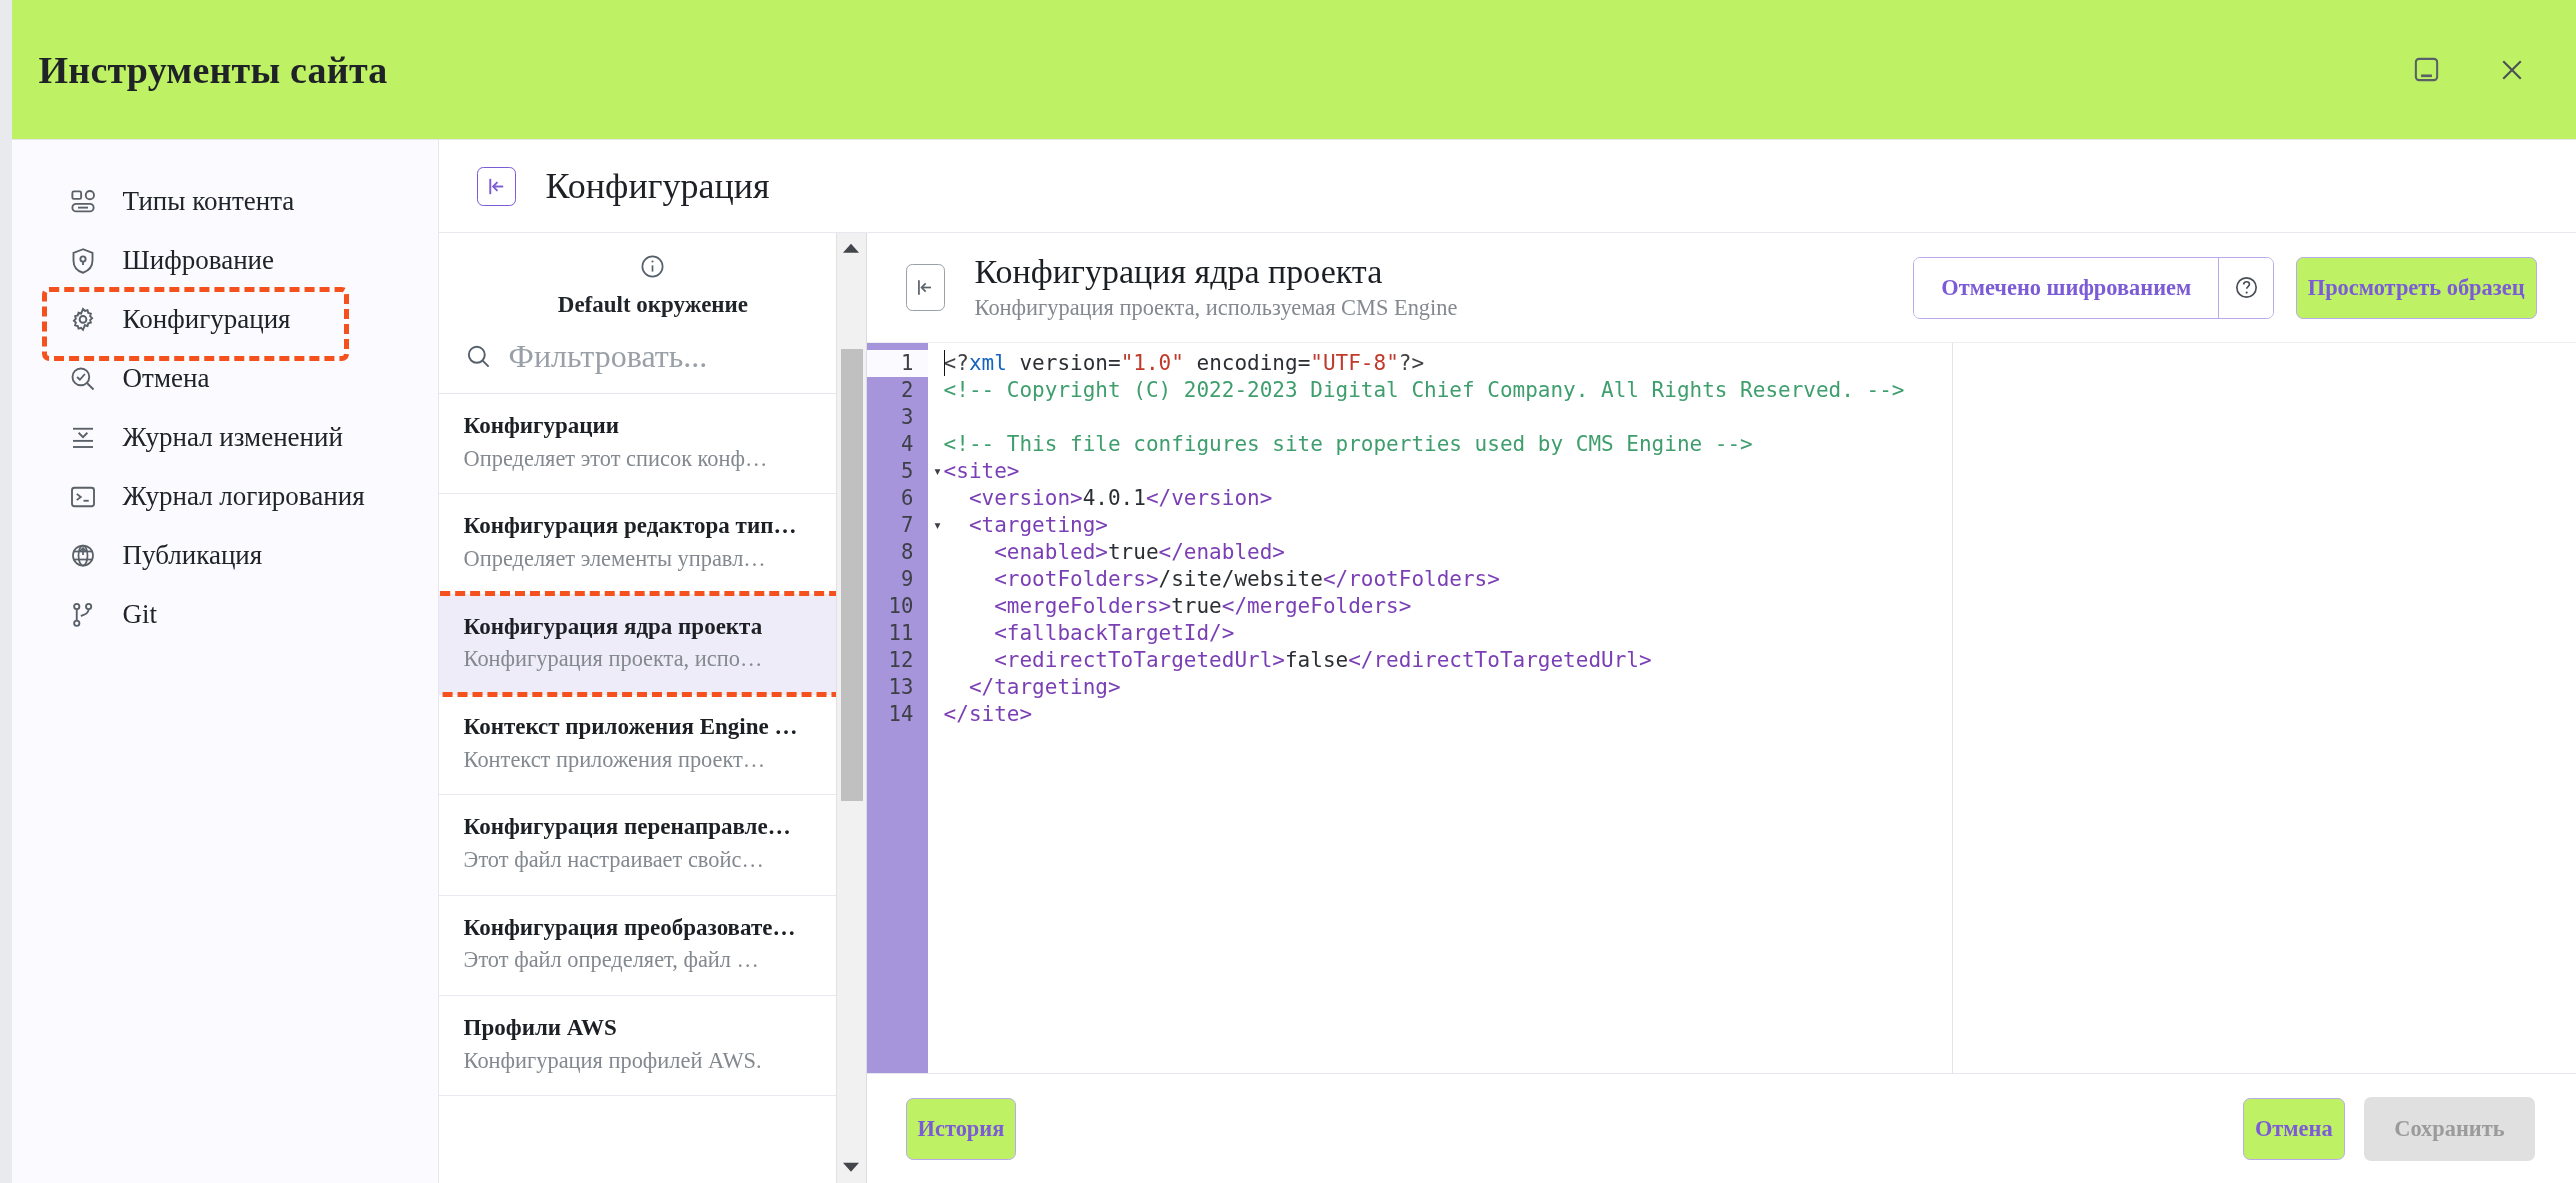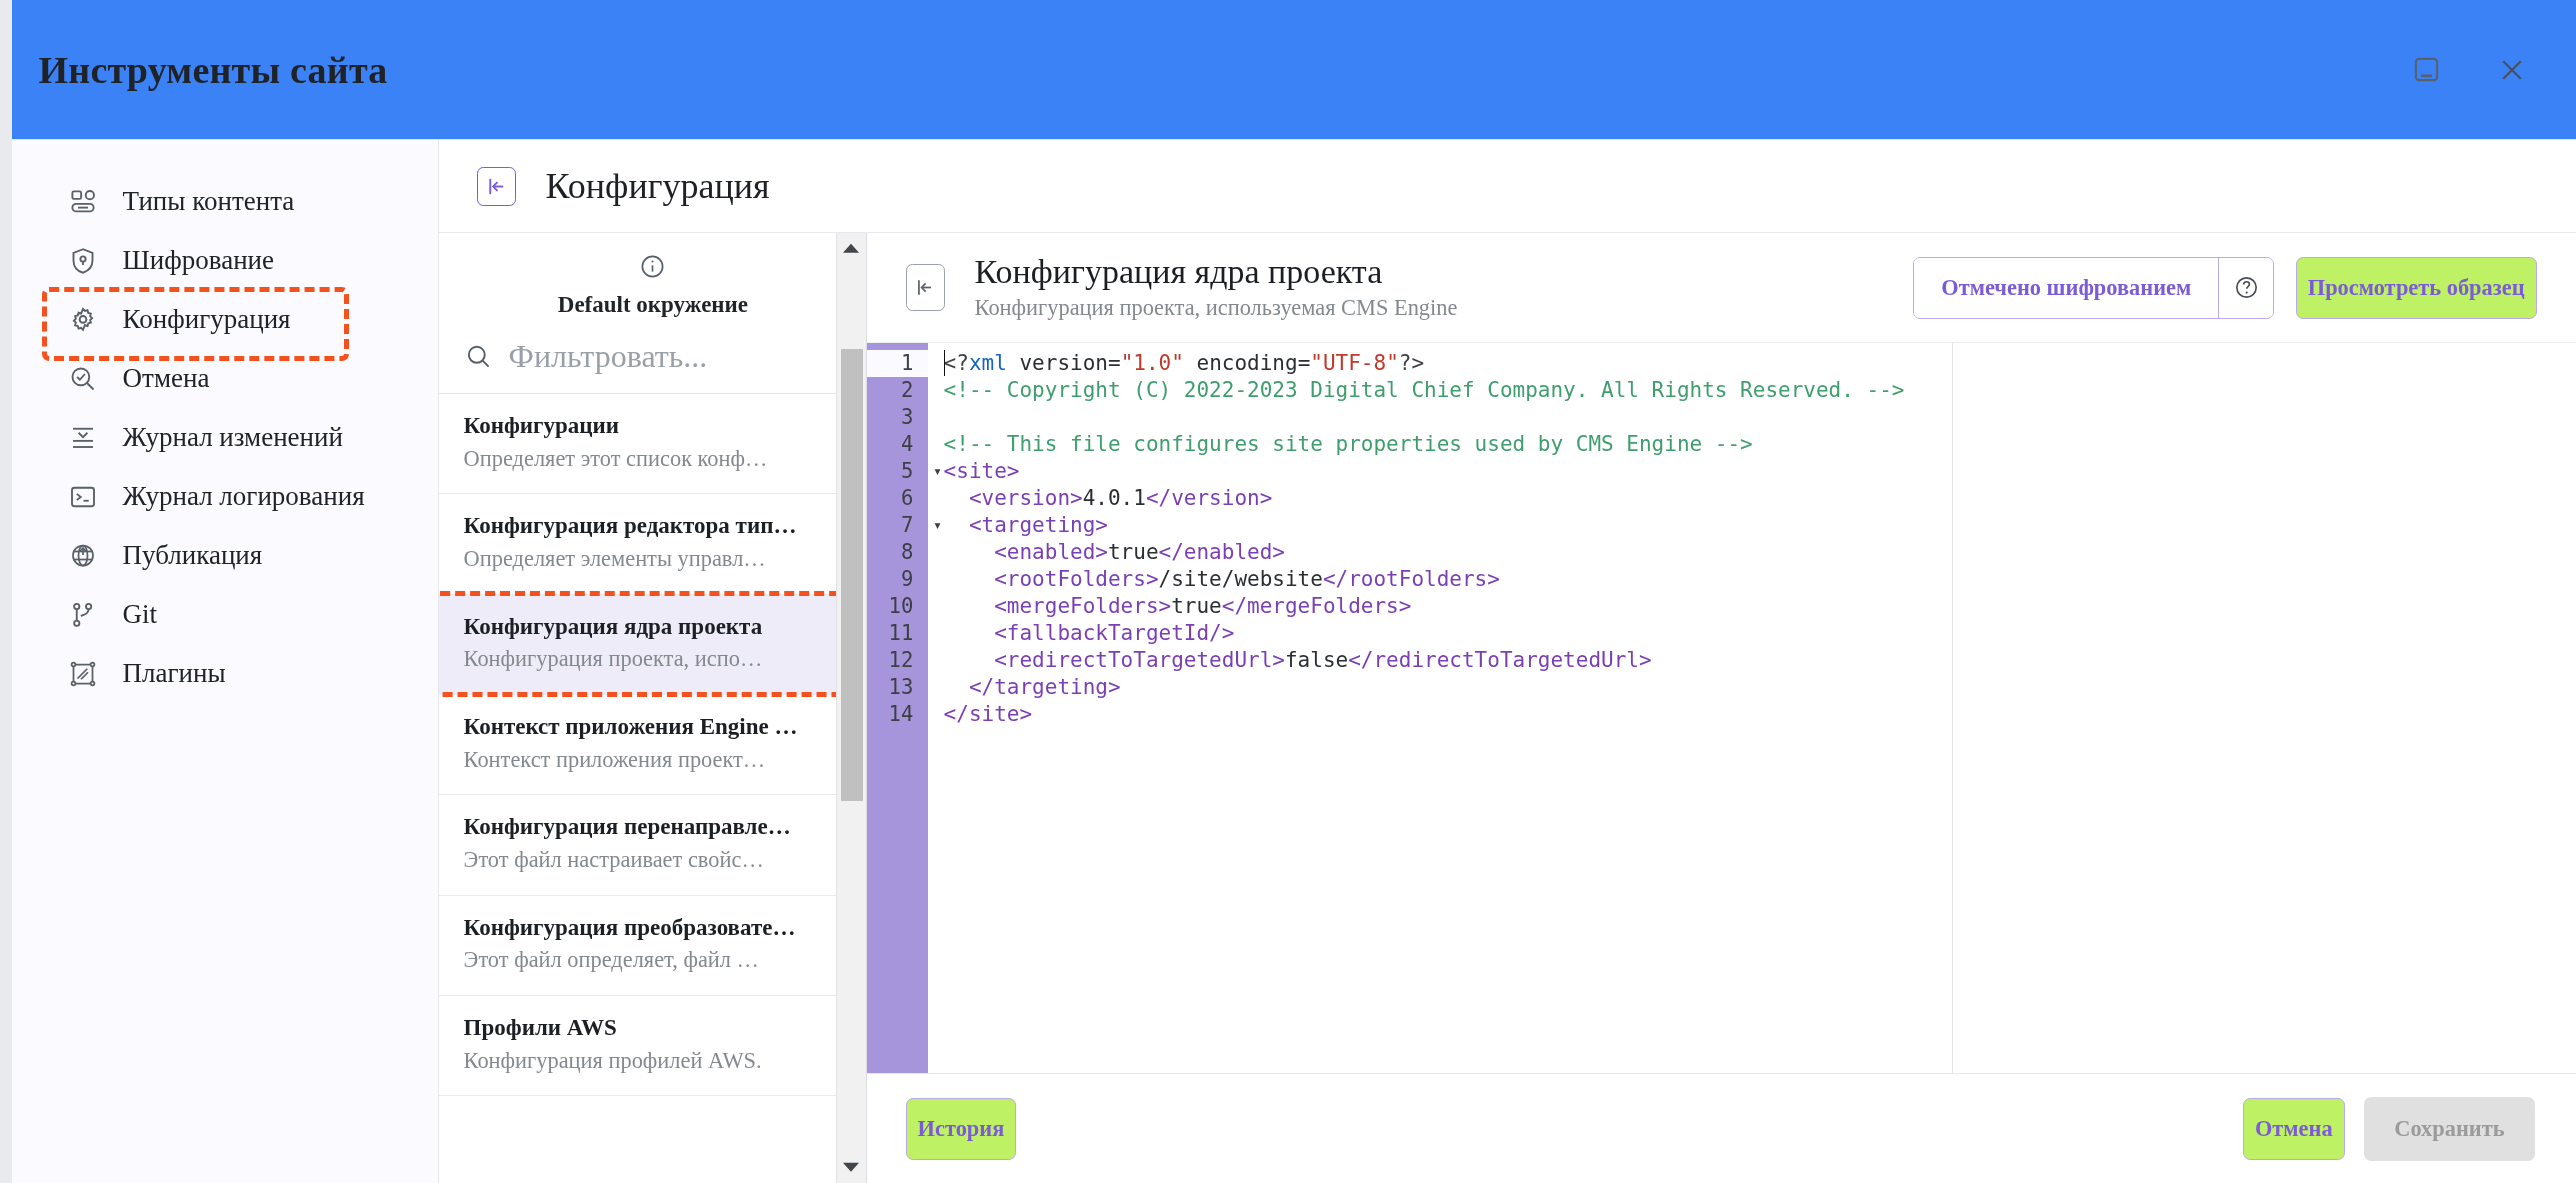--- a/index.html
+++ b/index.html
@@ -17,21 +17,21 @@
     left: 11.6px; top: 0px;
     width: 2564px; height: 1183px;
     background: #ffffff;
     display: flex; flex-direction: column;
   }
 
   
   #titlebar {
     height: 140px;
     flex: 0 0 140px;
-    background: #3b82f6;
+    background: #bef264;
     border-bottom: 1.8px solid #e3e5e8;
     display: flex; align-items: center;
     padding: 0 43px 0 27px;
     position: relative;
   }
   #app-title {
     font-size: 38px;
     font-weight: 700;
     color: #1f2327;
     letter-spacing: 0.2px;
@@ -506,34 +506,20 @@
             <circle cx="16.5" cy="5.2" r="2.1"></circle>
             <circle cx="7" cy="18.6" r="2.1"></circle>
             <line x1="7" y1="7.3" x2="7" y2="16.5"></line>
             <path d="M16.5 7.3c0 4-4 4.4-6.2 5.6"></path>
           </svg>
         </span>
         <span class="nav-label">Git</span>
       </div>
 
 
-      <div class="nav-item">
-        <span class="nav-icon">
-          <svg width="30" height="30" viewBox="0 0 24 24" fill="none" stroke="currentColor" stroke-width="1.4">
-            <rect x="4.4" y="4.4" width="15.2" height="15.2" rx="1"></rect>
-            <line x1="7.6" y1="15.6" x2="15.4" y2="7.8"></line>
-            <line x1="10.4" y1="16.2" x2="16" y2="10.6"></line>
-            <circle cx="4.4" cy="4.4" r="1.5" fill="#fafaff"></circle>
-            <circle cx="19.6" cy="4.4" r="1.5" fill="#fafaff"></circle>
-            <circle cx="4.4" cy="19.6" r="1.5" fill="#fafaff"></circle>
-            <circle cx="19.6" cy="19.6" r="1.5" fill="#fafaff"></circle>
-          </svg>
-        </span>
-        <span class="nav-label">Плагины</span>
-      </div>
     </nav>
 
     <div id="main">
 
       <div id="section-header">
         <div id="collapse-icon-box">
           <svg width="23" height="23" viewBox="0 0 24 24" fill="none" stroke="currentColor" stroke-width="2">
             <line x1="5.5" y1="4" x2="5.5" y2="20"></line>
             <line x1="19" y1="12" x2="9.5" y2="12"></line>
             <polyline points="13,7.5 8.5,12 13,16.5"></polyline>

